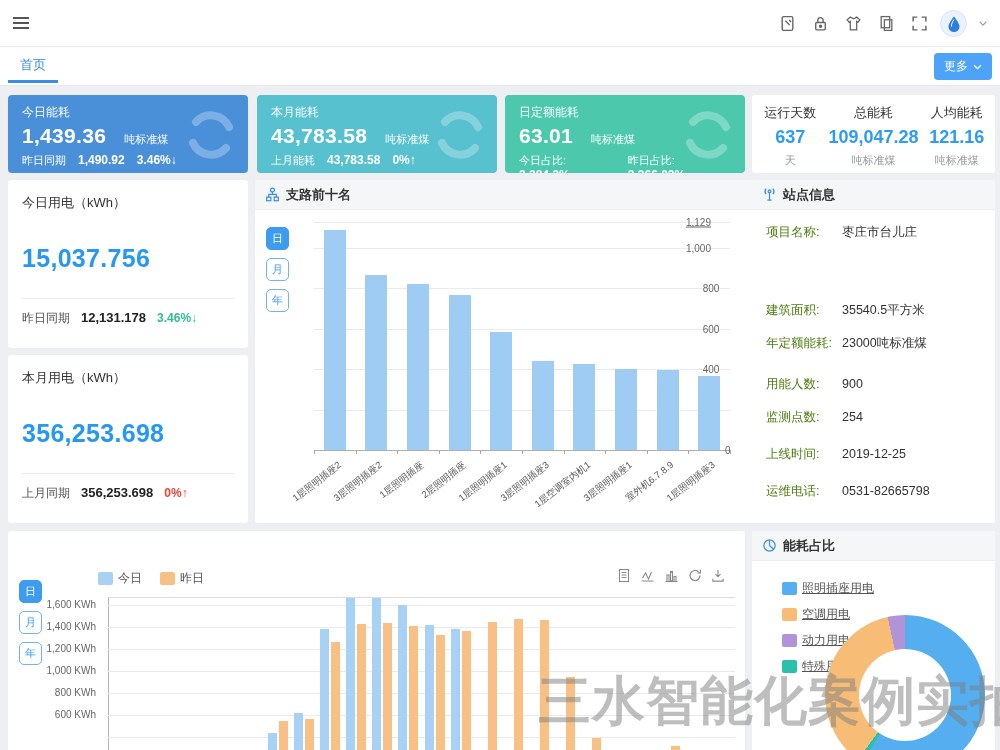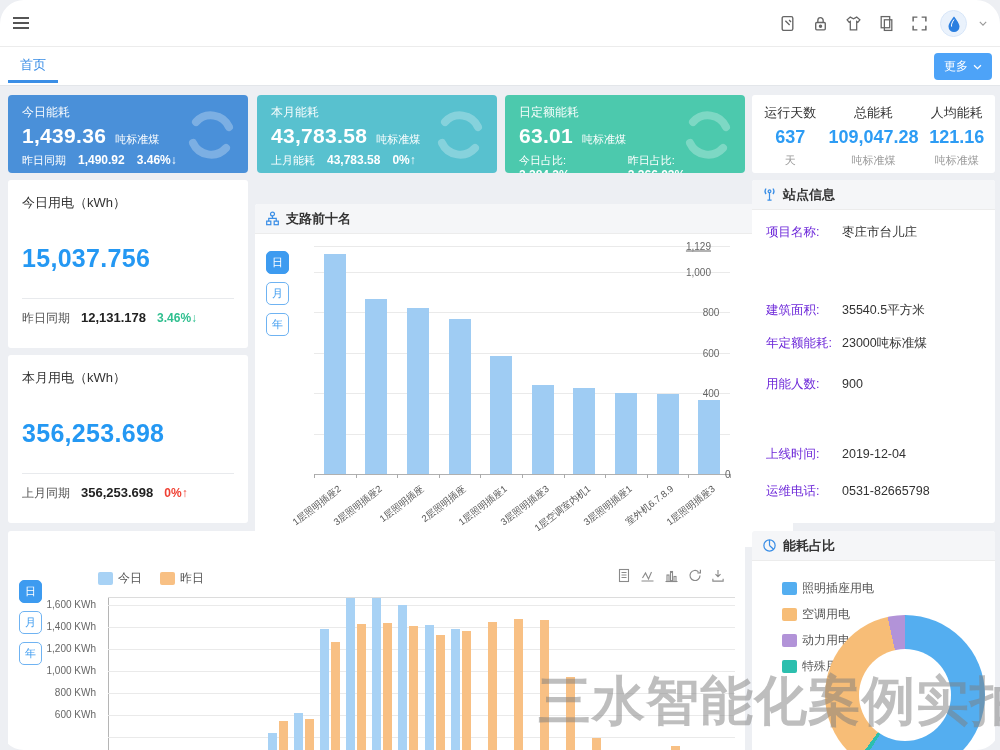--- a/index.html
+++ b/index.html
@@ -1,38 +1,38 @@
 <!DOCTYPE html>
 <html><head>
 <meta charset="utf-8">
 <style>
   html,body{margin:0;padding:0;width:1000px;height:750px;overflow:hidden;}
   body{font-family:"Liberation Sans","DejaVu Sans",sans-serif;background:#edeff3;}
-  .page{position:relative;width:1000px;height:750px;background:#edeff3;overflow:hidden;border-radius:24px;}
+  .page{position:relative;width:1000px;height:750px;background:#edeff3;overflow:hidden;}
   svg{display:block;}
   button{font-family:inherit;cursor:pointer;}
 
   
   .topbar{position:absolute;left:0;top:0;width:100%;height:47px;background:#fff;border-bottom:1px solid #ececec;box-sizing:border-box;z-index:5;}
   .hamburger{position:absolute;left:12px;top:16px;background:none;border:none;padding:0;}
   .topbar-icons{position:absolute;right:10px;top:0;height:47px;display:flex;align-items:center;gap:9px;}
   .tico{width:24px;height:24px;background:none;border:none;padding:3px;color:#666;display:flex;align-items:center;justify-content:center;}
   .avatar{width:25px;height:25px;border-radius:50%;background:#eaf2fc;border:1px solid #d8e6f8;display:flex;align-items:center;justify-content:center;}
 
   
   .tabbar{position:absolute;left:0;top:47px;width:100%;height:39px;background:#fff;border-bottom:1px solid #e3e6ea;box-sizing:border-box;z-index:5;}
   .tab{position:absolute;left:8px;top:0;height:36px;line-height:36px;padding:0 12px;color:#3a8ee6;font-size:13px;}
   .tab.active::after{content:"";position:absolute;left:0;right:0;bottom:0;height:3px;background:#3a8ee6;}
   .more-btn{position:absolute;right:8px;top:6px;height:27px;padding:0 10px;background:#4da3f8;color:#fff;border:none;border-radius:4px;font-size:12px;display:flex;align-items:center;gap:5px;}
 
   
   .kpi-card{position:absolute;top:95px;width:240px;height:78px;border-radius:4px;color:#fff;padding:9px 14px;box-sizing:border-box;overflow:hidden;}
   #kpi1{left:8px;} #kpi2{left:257px;} #kpi3{left:505px;}
   .kpi-title{font-size:12px;opacity:.96;}
-  .kpi-value-row{margin-top:3px;display:flex;align-items:baseline;gap:9px;}
+  .kpi-value-row{margin-top:3px;display:flex;align-items:baseline;gap:18px;}
   .kpi-value{font-size:21px;font-weight:700;letter-spacing:.3px;}
   .kpi-unit{font-size:11px;}
   .kpi-sub{margin-top:5px;font-size:11px;display:flex;gap:12px;align-items:baseline;}
   .kpi-sub b{font-weight:700;font-size:12px;}
   .kpi-refresh{position:absolute;right:10px;top:13px;}
 
   
   .stats-card{position:absolute;left:752px;top:95px;width:243px;height:78px;background:#fff;border-radius:3px;display:flex;}
   .stat-col{flex:1;text-align:center;padding-top:9px;}
   .stat-label{font-size:13px;color:#333;}
@@ -45,21 +45,21 @@
   .power-title{font-size:13px;color:#333;}
   .power-value{font-size:25px;font-weight:700;color:#2498f3;margin-top:32px;letter-spacing:.3px;}
   .power-divider{position:absolute;left:14px;right:14px;top:118px;height:1px;background:#e8eaed;}
   .power-compare{position:absolute;left:14px;top:130px;font-size:12px;color:#555;display:flex;gap:11px;align-items:baseline;white-space:nowrap;}
   .power-compare b{color:#222;font-size:13px;}
   .chg{font-weight:700;font-size:12px;}
   .chg.green{color:#2fbf8f;} .chg.red{color:#f04134;}
 
   
   .panel{position:absolute;background:#fff;border-radius:3px;}
-  #branch-panel{left:255px;top:180px;width:538px;height:343px;margin-top:24px;}
+  #branch-panel{left:255px;top:180px;width:538px;height:343px;}
   #site-panel{left:752px;top:180px;width:243px;height:343px;}
   #trend-panel{left:8px;top:531px;width:737px;height:300px;}
   #pie-panel{left:752px;top:531px;width:243px;height:300px;}
   .panel-header{height:29px;background:#f5f6f8;border-bottom:1px solid #ececec;display:flex;align-items:center;padding:0 10px;gap:6px;border-radius:3px 3px 0 0;}
   .panel-title{font-size:13px;color:#333;font-weight:700;}
 
   .period-group{position:absolute;left:11px;display:flex;flex-direction:column;gap:8px;}
   #branch-panel .period-group{top:47px;}
   #trend-panel .period-group{top:49px;}
   .pbtn{width:23px;height:23px;border-radius:5px;font-size:11px;padding:0;border:1px solid #6fb3f2;color:#3d9bf0;background:#fff;}
@@ -80,26 +80,26 @@
   .axis-v{position:absolute;left:0;top:0;bottom:0;width:1px;background:#b5b5b5;}
 
   .legend{position:absolute;left:90px;top:39px;display:flex;gap:18px;align-items:center;}
   .legend-item{display:flex;gap:5px;align-items:center;font-size:12px;color:#555;}
   .legend-swatch{width:15px;height:13px;border-radius:2px;}
   .toolbox{position:absolute;right:20px;top:37px;display:flex;gap:9px;}
   .tbico{background:none;border:none;padding:0;color:#8a8a8a;}
 
   
   .site-row{position:absolute;left:14px;right:10px;font-size:12.5px;white-space:nowrap;}
-  .site-label{color:#6d28d9;display:inline-block;width:72px;}
+  .site-label{color:#4d7c0f;display:inline-block;width:72px;}
   .site-value{color:#333;margin-left:4px;}
 
   
   .pie-legend{position:absolute;left:30px;top:49px;}
-  .pie-legend .legend-item{margin-bottom:9px;}
+  .pie-legend .legend-item{margin-bottom:9px;text-decoration:underline;}
   #donut{position:absolute;left:73px;top:84px;width:160px;height:160px;border-radius:50%;}
   #donut-hole{position:absolute;left:34px;top:34px;width:92px;height:92px;background:#fff;border-radius:50%;}
 
   .watermark{position:absolute;left:538px;top:666px;font-size:53px;font-weight:700;color:rgba(125,125,125,.5);white-space:nowrap;z-index:40;pointer-events:none;letter-spacing:1px;}
 </style>
 </head>
 <body>
 
 <div class="page">
 
@@ -348,21 +348,22 @@
       <svg width="15" height="15" viewBox="0 0 16 16" fill="none" stroke="#3a8ee6" stroke-width="1.3">
           <circle cx="8" cy="4.6" r="1.5"></circle>
           <path d="M8 6.4V14M5.8 14h4.4M4.3 1.6a5 5 0 0 0 0 6M11.7 1.6a5 5 0 0 1 0 6"></path>
         </svg>
       <span class="panel-title">站点信息</span>
     </div>
     <div class="site-row" style="top:44px;"><span class="site-label">项目名称:</span><span class="site-value">枣庄市台儿庄</span></div>
     <div class="site-row" style="top:122px;"><span class="site-label">建筑面积:</span><span class="site-value">35540.5平方米</span></div>
     <div class="site-row" style="top:155px;"><span class="site-label">年定额能耗:</span><span class="site-value">23000吨标准煤</span></div>
     <div class="site-row" style="top:196px;"><span class="site-label">用能人数:</span><span class="site-value">900</span></div>
-    <div class="site-row" style="top:266px;"><span class="site-label">上线时间:</span><span class="site-value">2019-12-04</span></div>
+    <div class="site-row" style="top:229px;"><span class="site-label">监测点数:</span><span class="site-value">254</span></div>
+    <div class="site-row" style="top:266px;"><span class="site-label">上线时间:</span><span class="site-value">2019-12-25</span></div>
     <div class="site-row" style="top:303px;"><span class="site-label">运维电话:</span><span class="site-value">0531-82665798</span></div>
   </section>
 
   <section class="panel" id="trend-panel">
     <div class="legend">
       <span class="legend-item">
         <span class="legend-swatch" style="background: rgb(168, 210, 245);"></span>
         <span>今日</span>
       </span>
       <span class="legend-item">

